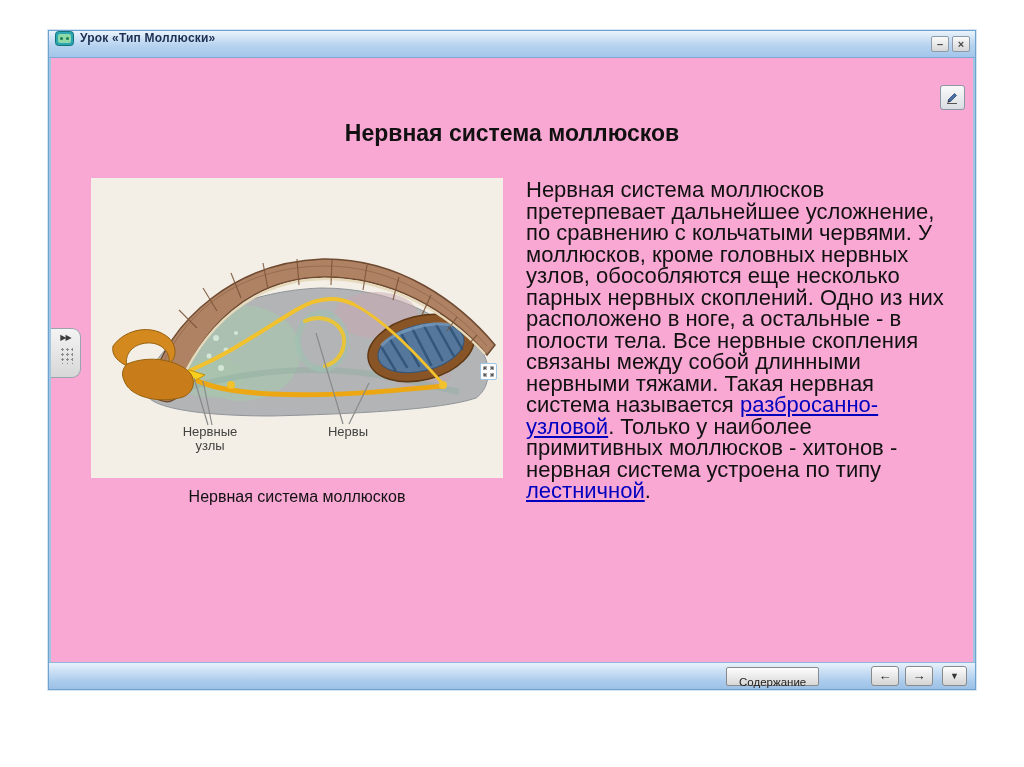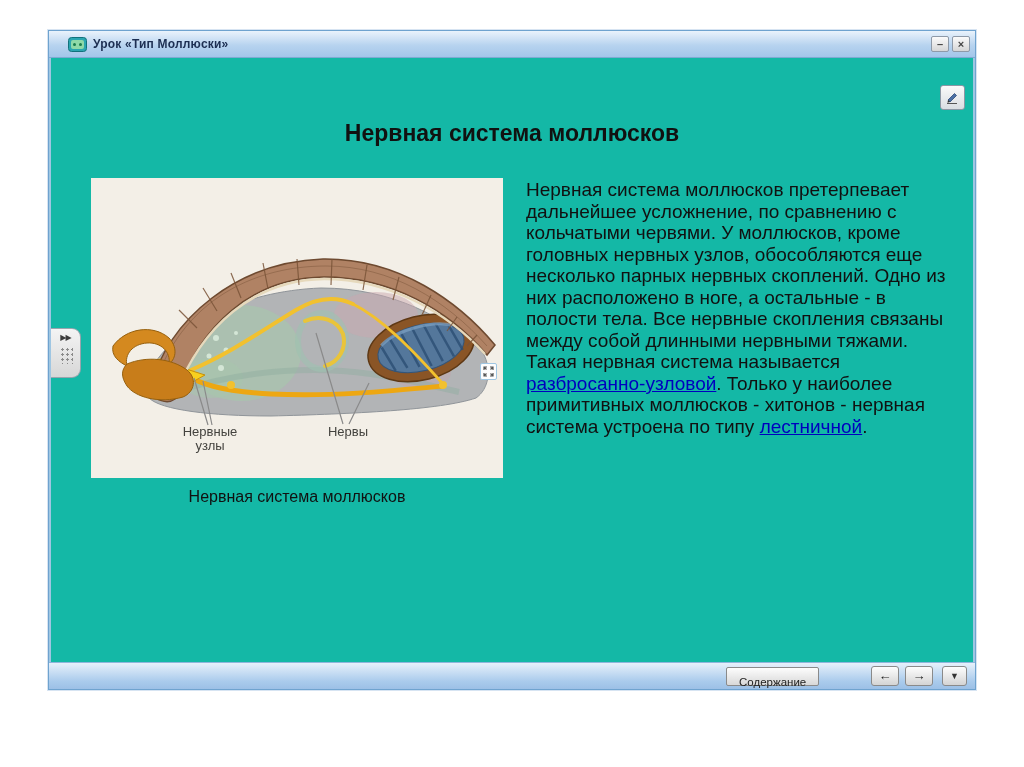--- a/index.html
+++ b/index.html
@@ -12,33 +12,33 @@
     border:1px solid #6fa3cf; background:#ffffff;
     display:flex; flex-direction:column;
     box-shadow: 0 0 0 1px #d7e4f2;
   }
 
   
   .titlebar {
     height:27px; flex:0 0 27px; position:relative;
     background: linear-gradient(#eaf3fc, #b7d3ef 55%, #a3c6ea);
     border-bottom:1px solid #7fa9d2;
-    display:flex; align-items:center; padding:0 18px;
+    display:flex; padding:0 5px;
   }
   .app-icon { width:19px; height:15px; margin:0 6px 0 1px; display:inline-block; }
   .title-text { font-size:12px; font-weight:bold; color:#1d2f52; letter-spacing:.2px; }
   .win-controls { position:absolute; right:5px; top:5px; display:flex; gap:3px; }
   .win-btn {
     width:18px; height:16px; font-size:11px; line-height:13px; font-weight:bold; color:#444;
     background:linear-gradient(#fbfbfb,#d6d6d6); border:1px solid #8e9aa8; border-radius:2px;
     cursor:default; text-align:center; padding:0;
   }
 
   
-  .content { flex:1 1 auto; position:relative; background:#14b8a6;
+  .content { flex:1 1 auto; position:relative; background:#f9a8d4;
     border-left:2px solid #9fc6e2; border-right:2px solid #9fc6e2; overflow:hidden;text-decoration:underline; }
 
   .edit-btn {
     position:absolute; right:8px; top:27px; width:25px; height:25px;
     background:linear-gradient(#fafafa,#d9dde2); border:1px solid #8b97a5; border-radius:3px;
     padding:0; display:flex; align-items:center; justify-content:center;
   }
 
   .slide-title { position:absolute; left:0; right:0; top:62px; text-align:center;
     font-size:23px; font-weight:bold; color:#111; }
@@ -47,21 +47,21 @@
     background:#f3efe7; }
   .figure-box svg { display:block; }
   .expand-btn { position:absolute; right:6px; bottom:10px; width:17px; height:17px;
     background:#fdfdfd; border:1px solid #9fc6e2; border-radius:2px; padding:0;
     display:flex; align-items:center; justify-content:center; }
 
   .caption { position:absolute; left:40px; top:428px; width:412px; text-align:center;
     font-size:16px; color:#111; line-height:21px; }
 
   .body-text { position:absolute; left:475px; top:121px; width:420px;
-    font-size:19px; line-height:21.5px; color:#111; }
+    font-size:22px; line-height:21.5px; color:#111; }
   .body-text a { color:#0000bf; text-decoration:underline; }
 
   
   .side-tab {
     position:absolute; left:0; top:270px; width:30px; height:50px;
     background:linear-gradient(#f4f4f4,#d7d7d7); border:1px solid #9aa4ae; border-left:none;
     border-radius:0 9px 9px 0; cursor:pointer;
     display:flex; flex-direction:column; align-items:center; padding-top:4px;
   }
   .chevrons { font-size:8px; color:#3c3c3c; letter-spacing:-1px; line-height:10px; }

